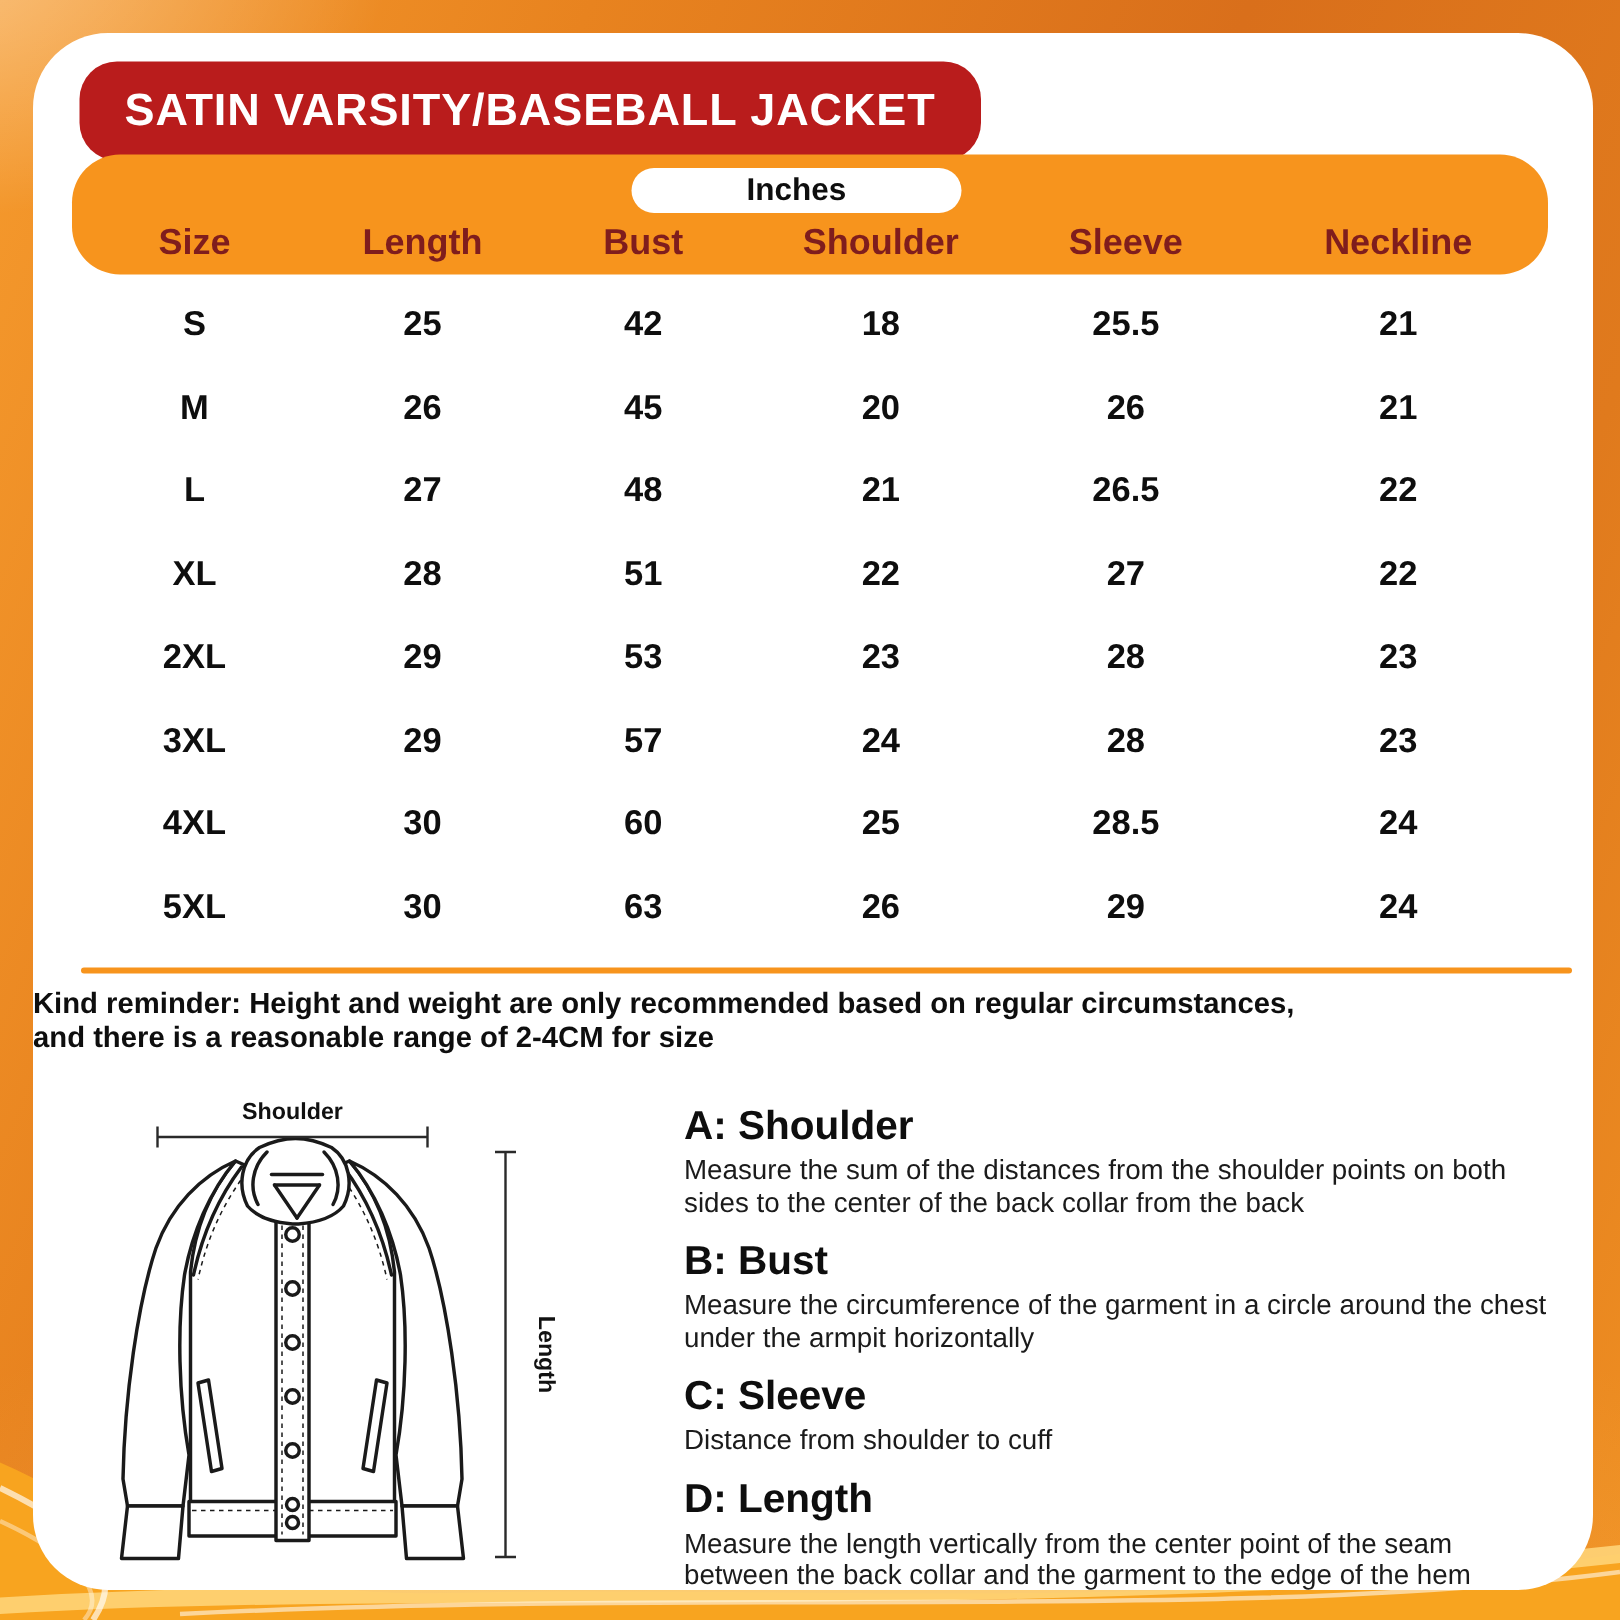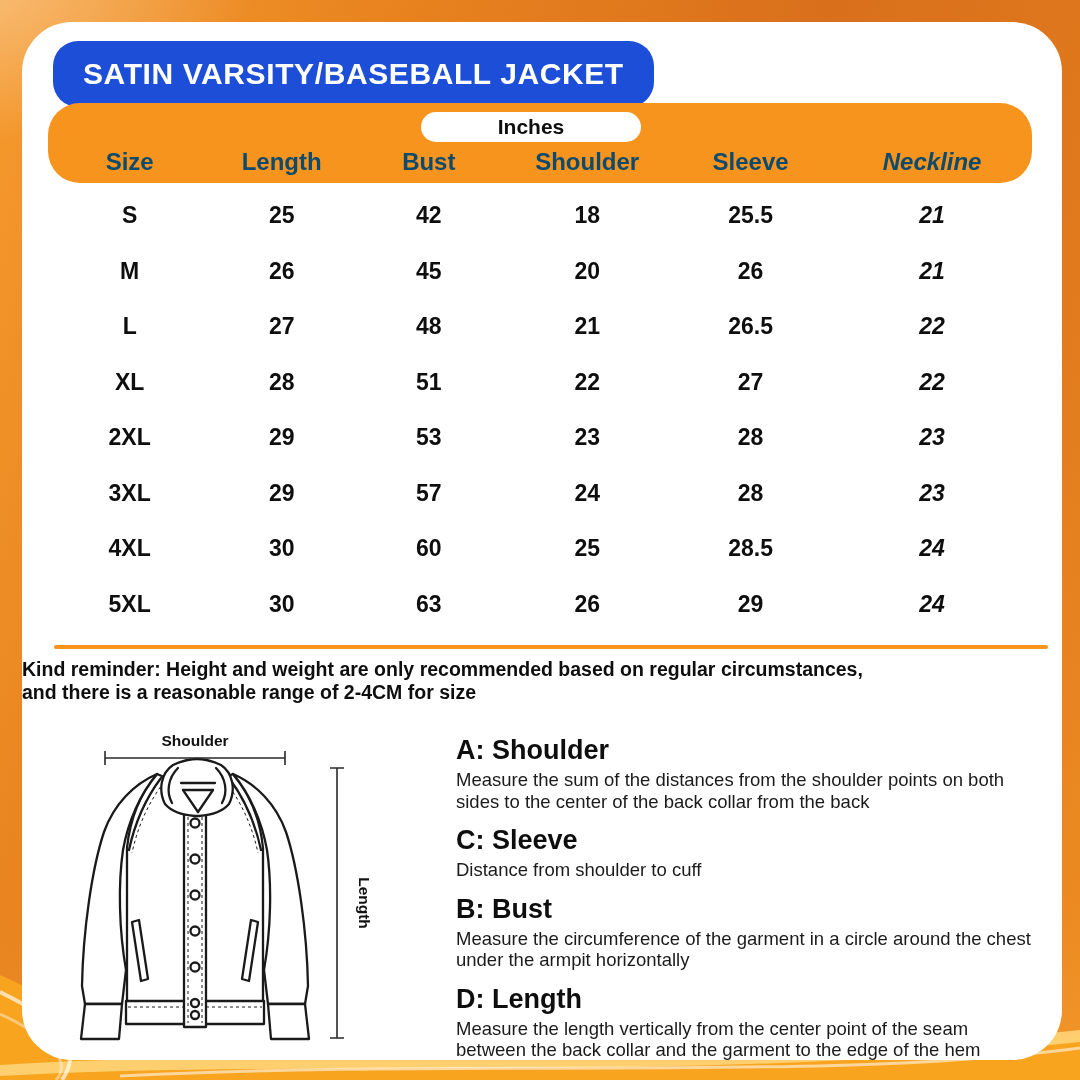--- a/index.html
+++ b/index.html
@@ -13,45 +13,45 @@
   }
   
   .waves{position:absolute;left:0;bottom:0;width:1080px;height:200px;z-index:1;}
   
   .card{
     position:absolute;left:22px;top:22px;width:1040px;height:1038px;
     background:#ffffff;border-radius:50px;z-index:2;color:#101010;
   }
   .title-pill{
     position:absolute;left:31px;top:19px;height:66px;border-radius:25px;
-    background:#1d4ed8;display:flex;align-items:center;padding:0 30px;
+    background:#b91c1c;display:flex;align-items:center;padding:0 30px;
   }
   .title-pill span{
     color:#ffffff;font-size:30px;font-weight:800;letter-spacing:.6px;white-space:nowrap;
   }
   .thead{
     position:absolute;left:26px;top:81px;width:984px;height:80px;
     background:#f7941d;border-radius:32px;
   }
   .inches-pill{
     position:absolute;top:9px;left:calc(50% - 119px);width:220px;height:30px;border-radius:16px;
     background:#ffffff;display:flex;align-items:center;justify-content:center;
   }
   .inches-pill span{font-size:21px;font-weight:700;color:#0e0e0e;}
   .cols{position:absolute;left:0;bottom:7px;width:100%;display:flex;}
-  .cols > div{text-align:center;font-size:24px;font-weight:700;color:#0c4a6e;}
+  .cols > div{text-align:center;font-size:24px;font-weight:700;color:#7f1d1d;}
   .tbody{position:absolute;left:26px;top:166px;width:984px;}
   .trow{display:flex;align-items:center;height:55.5px;}
   .trow > div{text-align:center;font-size:23px;font-weight:700;color:#0e0e0e;}
   .six > div:nth-of-type(1){width:16.6%;}
   .six > div:nth-of-type(2){width:14.3%;}
   .six > div:nth-of-type(3){width:15.6%;}
   .six > div:nth-of-type(4){width:16.6%;}
   .six > div:nth-of-type(5){width:16.6%;}
-  .six > div:nth-of-type(6){width:20.3%;font-style:italic;}
+  .six > div:nth-of-type(6){width:20.3%;}
   .divider{
     position:absolute;left:32px;top:623px;width:994px;height:4px;
     background:#f7941d;border-radius:2px;
   }
   .reminder{
     position:absolute;left:0;top:636px;width:100%;text-align:left;
     font-size:19.5px;font-weight:700;line-height:22.5px;color:#0e0e0e;
   }
   .diagram{position:absolute;left:36px;top:694px;width:344px;height:344px;}
   .guide{position:absolute;left:434px;top:713px;width:578px;}
@@ -240,29 +240,29 @@
     </svg>
 
     <div class="guide">
 
         <div class="guide-item">
           <h3>A: Shoulder</h3>
           <p>Measure the sum of the distances from the shoulder points on both sides to the center of the back collar from the back</p>
         </div>
 
         <div class="guide-item">
+          <h3>B: Bust</h3>
+          <p>Measure the circumference of the garment in a circle around the chest under the armpit horizontally</p>
+        </div>
+
+        <div class="guide-item">
           <h3>C: Sleeve</h3>
           <p>Distance from shoulder to cuff</p>
         </div>
 
         <div class="guide-item">
-          <h3>B: Bust</h3>
-          <p>Measure the circumference of the garment in a circle around the chest under the armpit horizontally</p>
-        </div>
-
-        <div class="guide-item">
           <h3>D: Length</h3>
           <p>Measure the length vertically from the center point of the seam between the back collar and the garment to the edge of the hem</p>
         </div>
       </div>
 
   </div>
 </div>
 
 </body></html>

